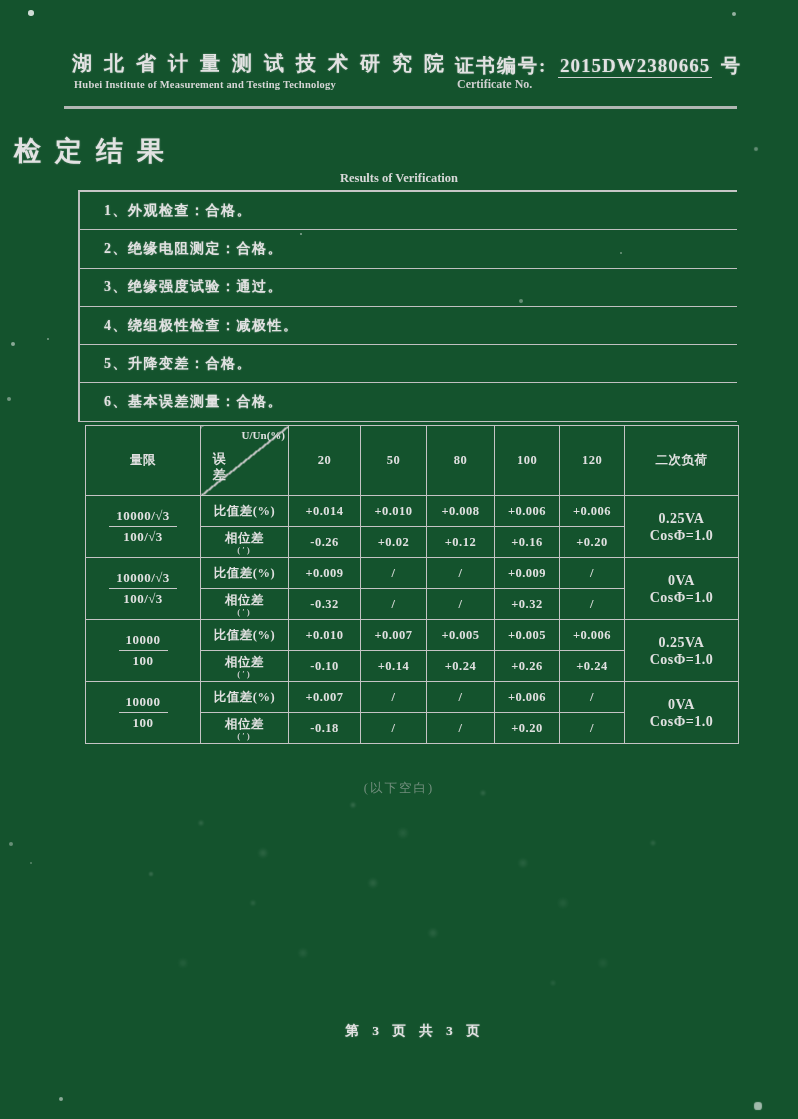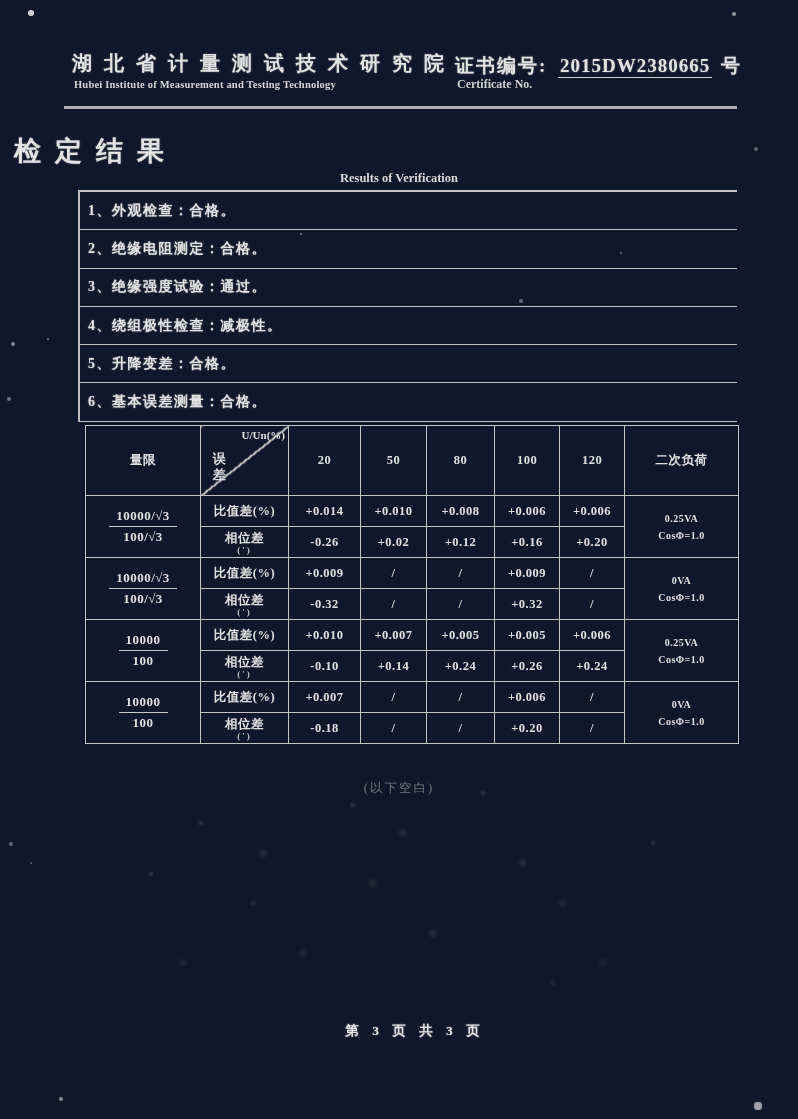--- a/index.html
+++ b/index.html
@@ -1,17 +1,17 @@
 <!DOCTYPE html>
 <html><head>
 <meta charset="utf-8">
 <style>
   html,body{margin:0;padding:0;background:#000;}
   .page{
-    position:relative;width:798px;height:1119px;background:#0f172a;overflow:hidden;
+    position:relative;width:798px;height:1119px;background:#14532d;overflow:hidden;
     font-family:"Liberation Serif","DejaVu Serif",serif;color:#e2e2e2;
   }
   .page *{box-sizing:border-box;}
   .glow{text-shadow:0 0 2px rgba(235,235,235,.4);}
 
   
   .inst-cn{position:absolute;left:72px;top:50px;font-size:20px;font-weight:bold;letter-spacing:12px;white-space:nowrap;}
   .inst-en{position:absolute;left:74px;top:79px;font-size:10.5px;font-weight:bold;letter-spacing:.2px;color:#d6d6d6;}
   .cert-block{position:absolute;left:455px;top:53px;font-size:19px;font-weight:bold;white-space:nowrap;}
   .cert-label{letter-spacing:2px;}
@@ -19,41 +19,41 @@
   .cert-suffix{margin-left:4px;}
   .cert-en{position:absolute;left:457px;top:77px;font-size:12px;font-weight:bold;color:#cfcfcf;}
   .head-rule{position:absolute;left:64px;top:106px;width:673px;height:3px;background:#c2c2c2;opacity:.9;}
 
   
   .title-cn{position:absolute;left:0;top:133px;width:100%;text-align:left;font-size:27px;font-weight:bold;letter-spacing:14px;text-indent:14px;}
   .title-en{position:absolute;left:0;top:171px;width:100%;text-align:center;font-size:12.5px;font-weight:bold;color:#d9d9d9;}
 
   
   .result-list{position:absolute;left:78px;top:190px;width:659px;border-top:2px solid #c6c6c6;border-left:2px solid #bdbdbd;}
-  .item-row{height:38.3px;display:flex;align-items:center;border-bottom:1.5px solid #c0c0c0;font-size:14px;font-weight:bold;letter-spacing:1.5px;padding-left:8px;}
+  .item-row{height:38.3px;display:flex;align-items:center;border-bottom:1.5px solid #c0c0c0;font-size:14px;font-weight:bold;letter-spacing:1.5px;padding-left:24px;}
 
   
   .vtable{position:absolute;left:85px;top:425px;border-collapse:collapse;table-layout:fixed;}
   .vtable td{
     border:1.6px solid #c4c4c4;color:#e0e0e0;text-align:center;vertical-align:middle;
     font-size:12.5px;font-weight:bold;letter-spacing:.5px;padding:0;
   }
   tr.hrow{height:70px;}
   tr.sub{height:31px;}
   .hd{font-size:13.5px;letter-spacing:1px;}
   .corner{
     position:relative;
     background:linear-gradient(to bottom right,transparent calc(50% - 1px),#c4c4c4 calc(50% - 1px),#c4c4c4 calc(50% + 1px),transparent calc(50% + 1px));
   }
   .corner-top{position:absolute;top:3px;right:3px;font-size:11px;letter-spacing:0;}
   .corner-bottom{position:absolute;left:11px;top:25px;width:15px;line-height:16px;font-size:13px;text-align:center;}
   .frac-num{display:inline-block;border-bottom:1.6px solid #c8c8c8;padding:0 7px 2px;font-size:13px;}
   .frac-den{padding-top:2px;font-size:13px;}
   .lblcell .punit{display:block;font-size:9px;line-height:7px;letter-spacing:2px;color:#c9c9c9;}
-  .burden-cell div{line-height:17px;font-size:10px;}
+  .burden-cell div{line-height:17px;font-size:14px;}
 
   
   .blank-note{position:absolute;left:0;top:780px;width:100%;text-align:center;font-size:12.5px;letter-spacing:2px;color:#bdbdbd;opacity:.55;filter:blur(.4px);}
   .page-footer{position:absolute;left:0;top:1022px;width:100%;text-align:center;font-size:13.5px;font-weight:bold;letter-spacing:5px;padding-left:32px;}
 
   
   .speckles{
     position:absolute;left:0;top:0;width:2px;height:2px;border-radius:50%;background:transparent;
     box-shadow:
       30px 12px 0 2px rgba(255,255,255,.8),

